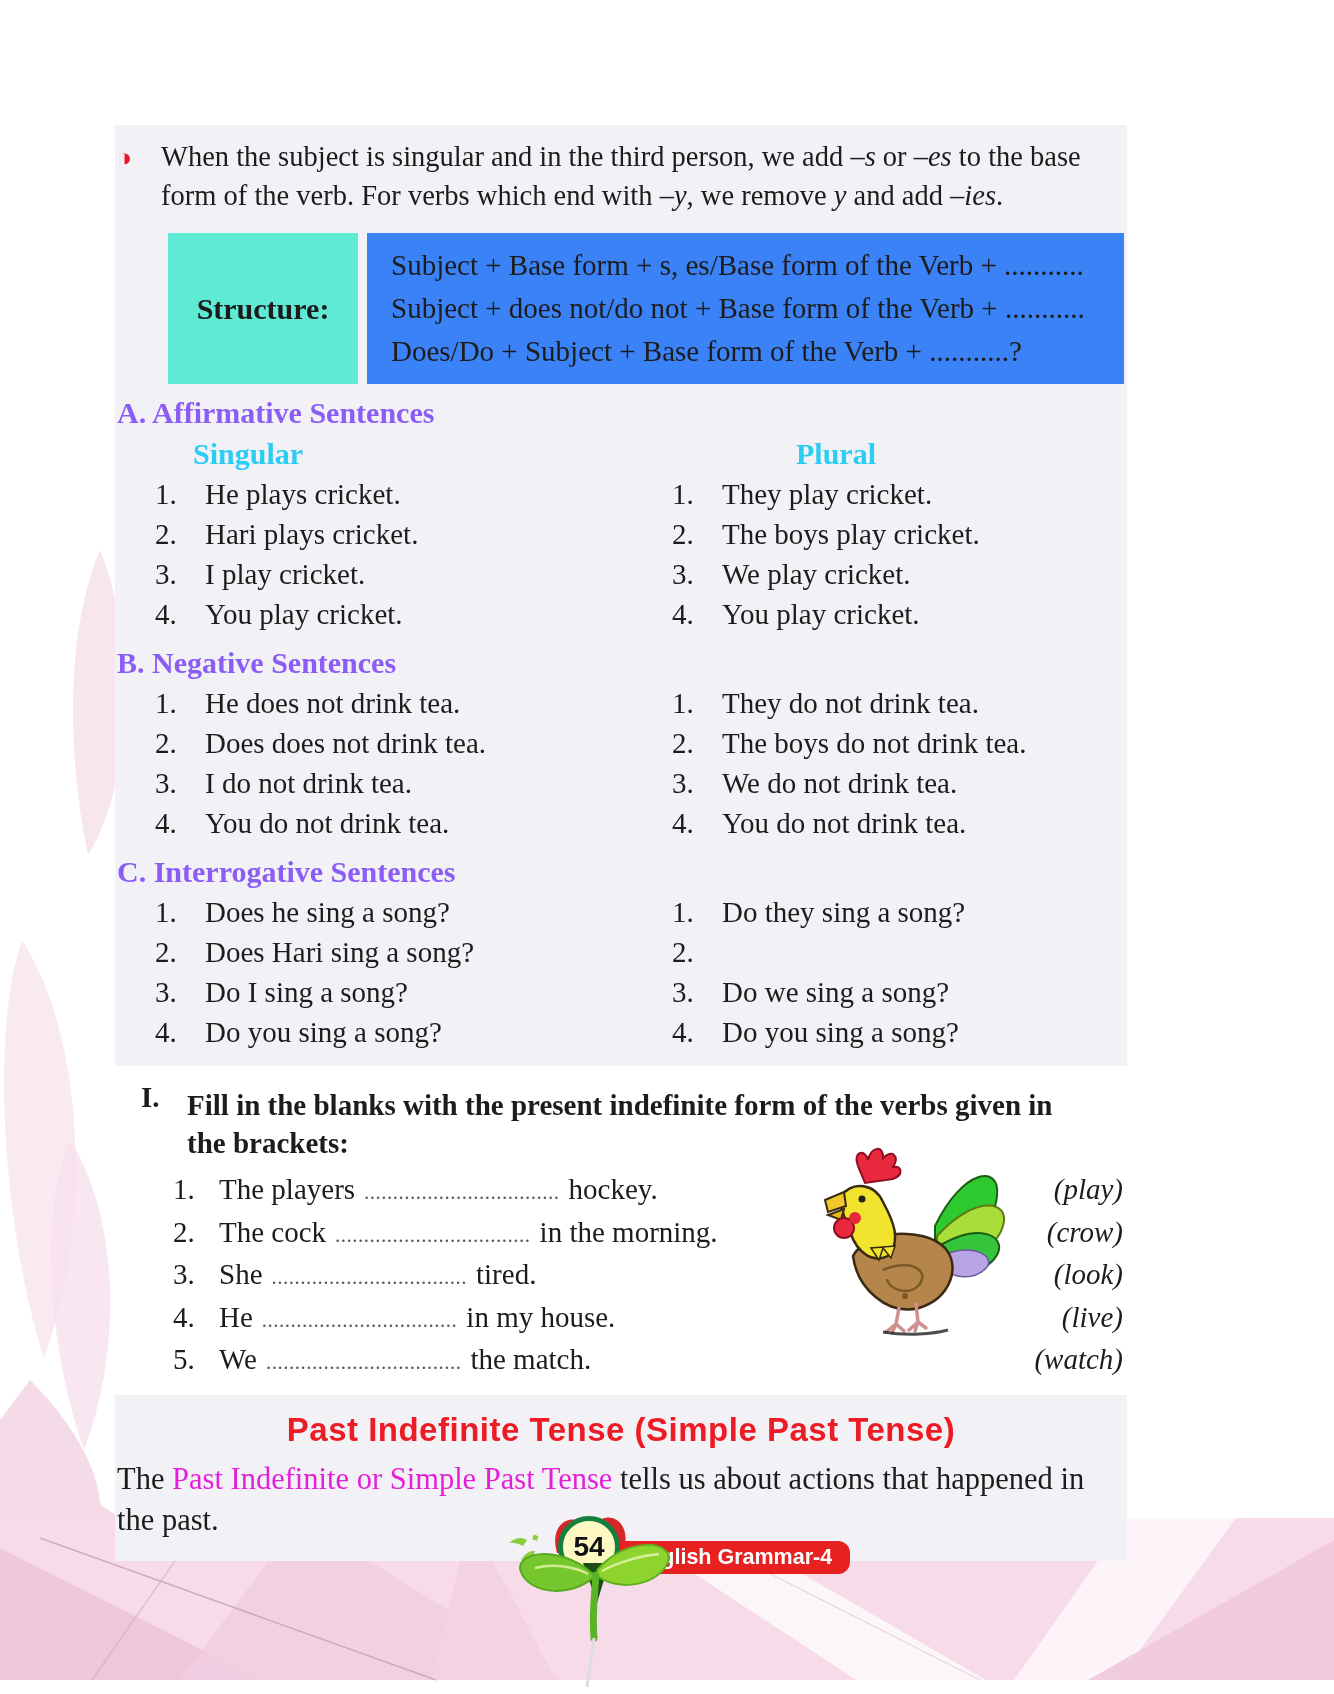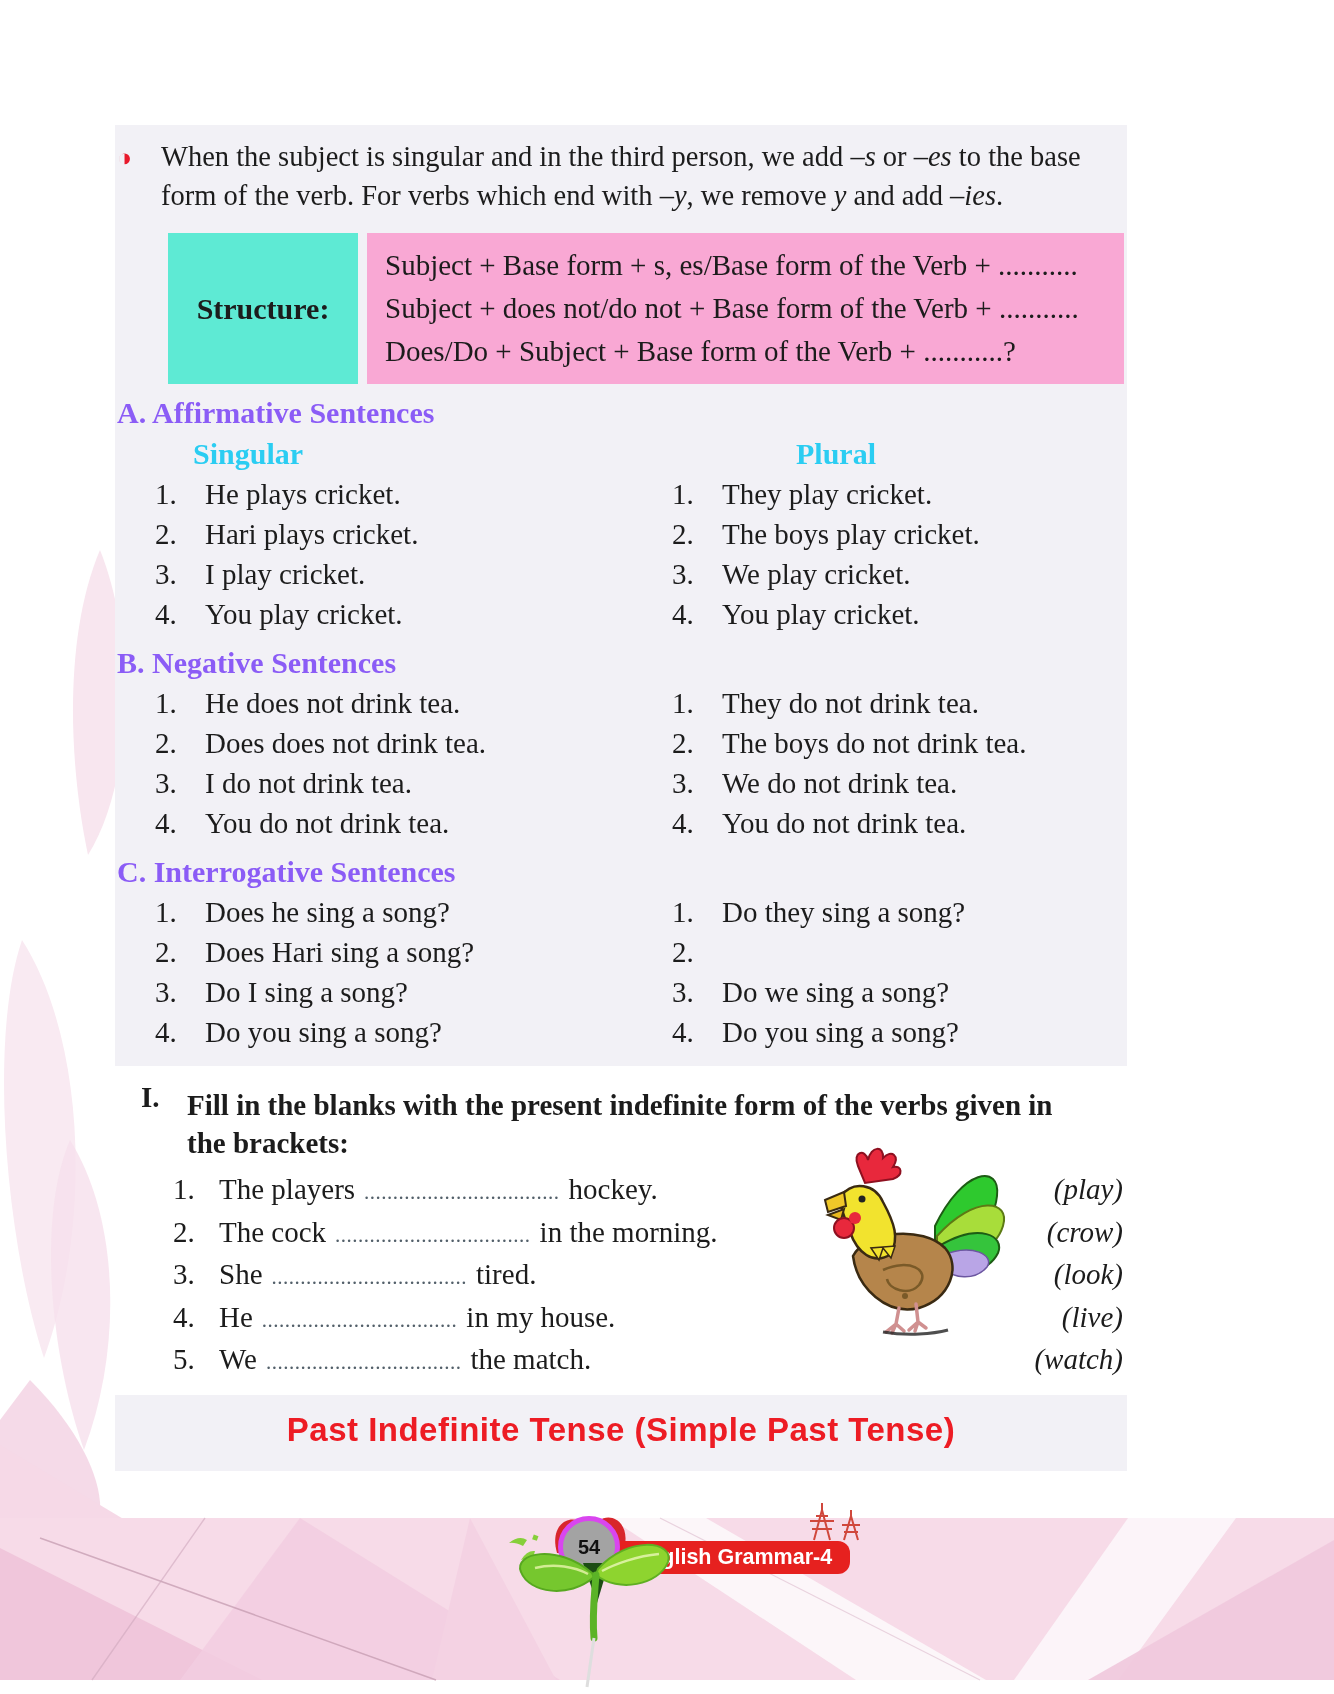--- a/index.html
+++ b/index.html
@@ -18,21 +18,21 @@
   .panel{background:#f2f1f6;}
 
   .intro{display:flex;padding:12px 6px 2px 2px;}
   .bullet{flex:none;width:44px;color:#e8192c;font-size:25px;line-height:38px;padding-top:2px;}
   .intro-text{flex:1;font-size:28.5px;line-height:39px;}
   .it{font-style:italic;}
 
   .structure{display:flex;margin:16px 0 4px 53px;width:956px;}
   .structure-label{flex:none;width:190px;background:#5eead4;display:flex;align-items:center;
                    justify-content:center;font-weight:bold;font-size:30px;margin-right:9px;}
-  .structure-lines{flex:1;background:#f9a8d4;padding:11px 18px;font-size:29px;line-height:43px;}
+  .structure-lines{flex:1;background:#3b82f6;padding:11px 24px;font-size:29px;line-height:43px;}
 
   .sec-head{font-weight:bold;font-size:30px;line-height:41px;color:#8b5cf6;margin:8px 0 0 2px;}
   .col-titles{display:grid;grid-template-columns:557px 1fr;color:#2bcdf2;font-weight:bold;
               font-size:30px;line-height:41px;gap:12px;}
   .col-titles .t1{padding-left:78px;}
   .col-titles .t2{padding-left:112px;}
 
   .two-col{display:grid;grid-template-columns:557px 1fr;}
   ol.sent{margin:0;padding:0;list-style:none;}
   ol.sent li{display:flex;font-size:29px;line-height:40px;}
@@ -56,22 +56,22 @@
 
   
   .past{margin-top:4px;padding:14px 0 20px 0;}
   .past-heading{text-align:center;font-family:"Liberation Sans", sans-serif;font-weight:bold;
                 font-size:33px;line-height:42px;color:#ed1c24;letter-spacing:.5px;}
   .past-para{font-size:30.5px;line-height:41px;margin:8px 4px 0 2px;}
   .hl{color:#e31fd9;}
 
   
   .page-circle{position:absolute;left:558px;top:1516px;width:52px;height:52px;border-radius:50%;
-               background:#a3a3a3;border:5px solid #d946ef;display:flex;align-items:center;justify-content:center;
-               font-family:"Liberation Sans", sans-serif;font-weight:bold;font-size:20px;color:#111;z-index:5;}
+               background:#fef9c3;border:5px solid #15803d;display:flex;align-items:center;justify-content:center;
+               font-family:"Liberation Sans", sans-serif;font-weight:bold;font-size:28px;color:#111;z-index:5;}
   .ribbon{position:absolute;left:616px;top:1541px;width:234px;height:33px;background:#e6211f;
           border-radius:4px 12px 12px 4px;display:flex;align-items:center;justify-content:center;
           font-family:"Liberation Sans", sans-serif;font-weight:bold;font-size:21.5px;color:#fff;z-index:4;}
 </style>
 </head>
 <body>
 
 <div class="page">
 
   <svg class="left-petals" viewBox="0 0 180 1010" aria-hidden="true">
@@ -319,20 +319,21 @@
         <circle cx="42" cy="80" r="6" fill="#e8283c"></circle>
         <circle cx="49" cy="61" r="3.5" fill="#222"></circle>
         <path d="M86,170 L83,186 M83,186 L73,194 M83,186 L91,193 M83,186 L79,195" stroke="#d09090" stroke-width="3.5" fill="none" stroke-linecap="round"></path>
         <path d="M103,166 L105,184 M105,184 L96,192 M105,184 L113,190 M105,184 L102,193" stroke="#d09090" stroke-width="3.5" fill="none" stroke-linecap="round"></path>
         <path d="M70,194 C95,198 120,196 135,192" stroke="#222" stroke-width="3" fill="none" opacity=".8"></path>
       </svg>
     </div>
 
     <div class="panel past">
       <div class="past-heading">Past Indefinite Tense (Simple Past Tense)</div>
+      <div class="past-para"><span>The </span><span class="hl">Past Indefinite or Simple Past Tense</span><span> tells us about actions that happened in the past.</span></div>
     </div>
   </div>
 
   <div class="page-circle">
       <span>54</span>
     </div>
   <div class="ribbon">
       <span>English Grammar-4</span>
     </div>
 

